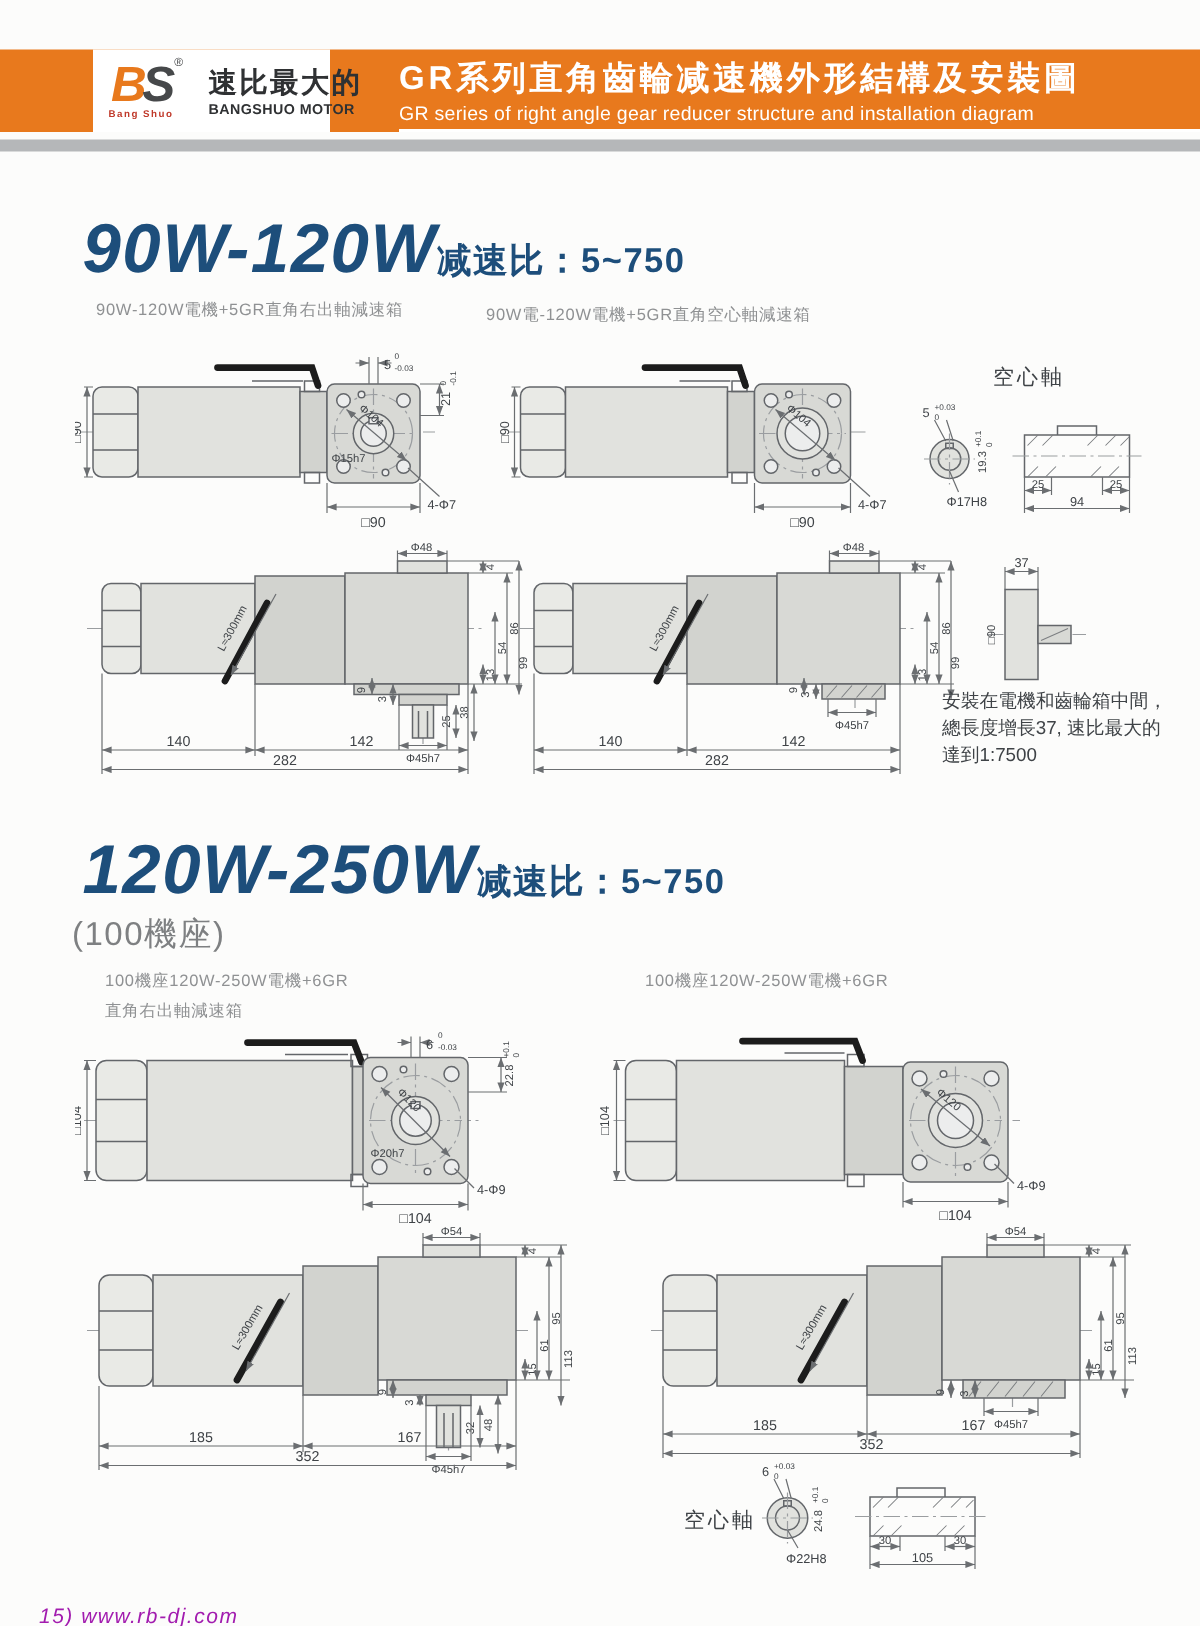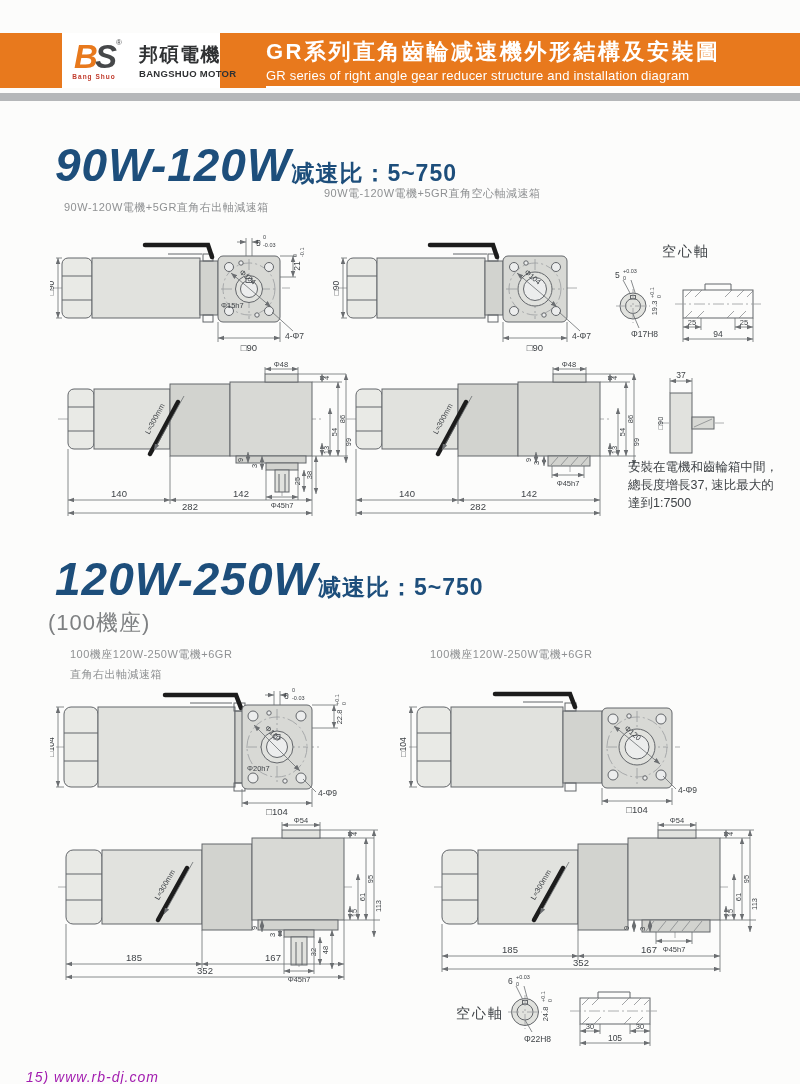--- a/index.html
+++ b/index.html
@@ -59,36 +59,36 @@
 <div class="page">
 
   <div class="band"></div>
   <div class="logoBox">
     <div class="bsWrap">
       <span class="bsTxt"><span class="bsB">B</span><span class="bsS">S</span></span>
       <span class="bsReg">®</span>
       <span class="bsSub">Bang Shuo</span>
     </div>
     <div>
-      <div class="logoCn">邦碩電機</div>
+      <div class="logoCn">速比最大的</div>
       <div class="logoEn">BANGSHUO MOTOR</div>
     </div>
   </div>
   <div class="titles">
     <div class="titleCn">GR系列直角齒輪减速機外形結構及安裝圖</div>
     <div class="titleEn">GR series of right angle gear reducer structure and installation diagram</div>
   </div>
   <div class="grayBar"></div>
 
   <div class="abs secRow" style="left:55px;top:138px;">
     <span class="secBig">90W-120W</span>
     <span class="secRatio">减速比：5~750</span>
   </div>
   <div class="abs dLabel" style="left:64px;top:197px;">90W-120W電機+5GR直角右出軸減速箱</div>
-  <div class="abs dLabel" style="left:324px;top:183px;">90W電-120W電機+5GR直角空心軸減速箱</div>
+  <div class="abs dLabel" style="left:324px;top:200px;">90W電-120W電機+5GR直角空心軸減速箱</div>
 
   <svg class="abs" style="left:50px;top:228px;" width="265" height="128" viewBox="0 0 265 128">
     <g>
         <path class="cl" d="M4,60 H240"></path>
       </g>
     <g>
       <rect class="body1" x="12" y="30" width="30" height="60" rx="6"></rect>
       <path class="ln" d="M12,48 H42 M12,72 H42"></path>
       <rect class="body2" x="42" y="30" width="108" height="60"></rect>
       <rect class="dark" x="150" y="33" width="18" height="54"></rect>

